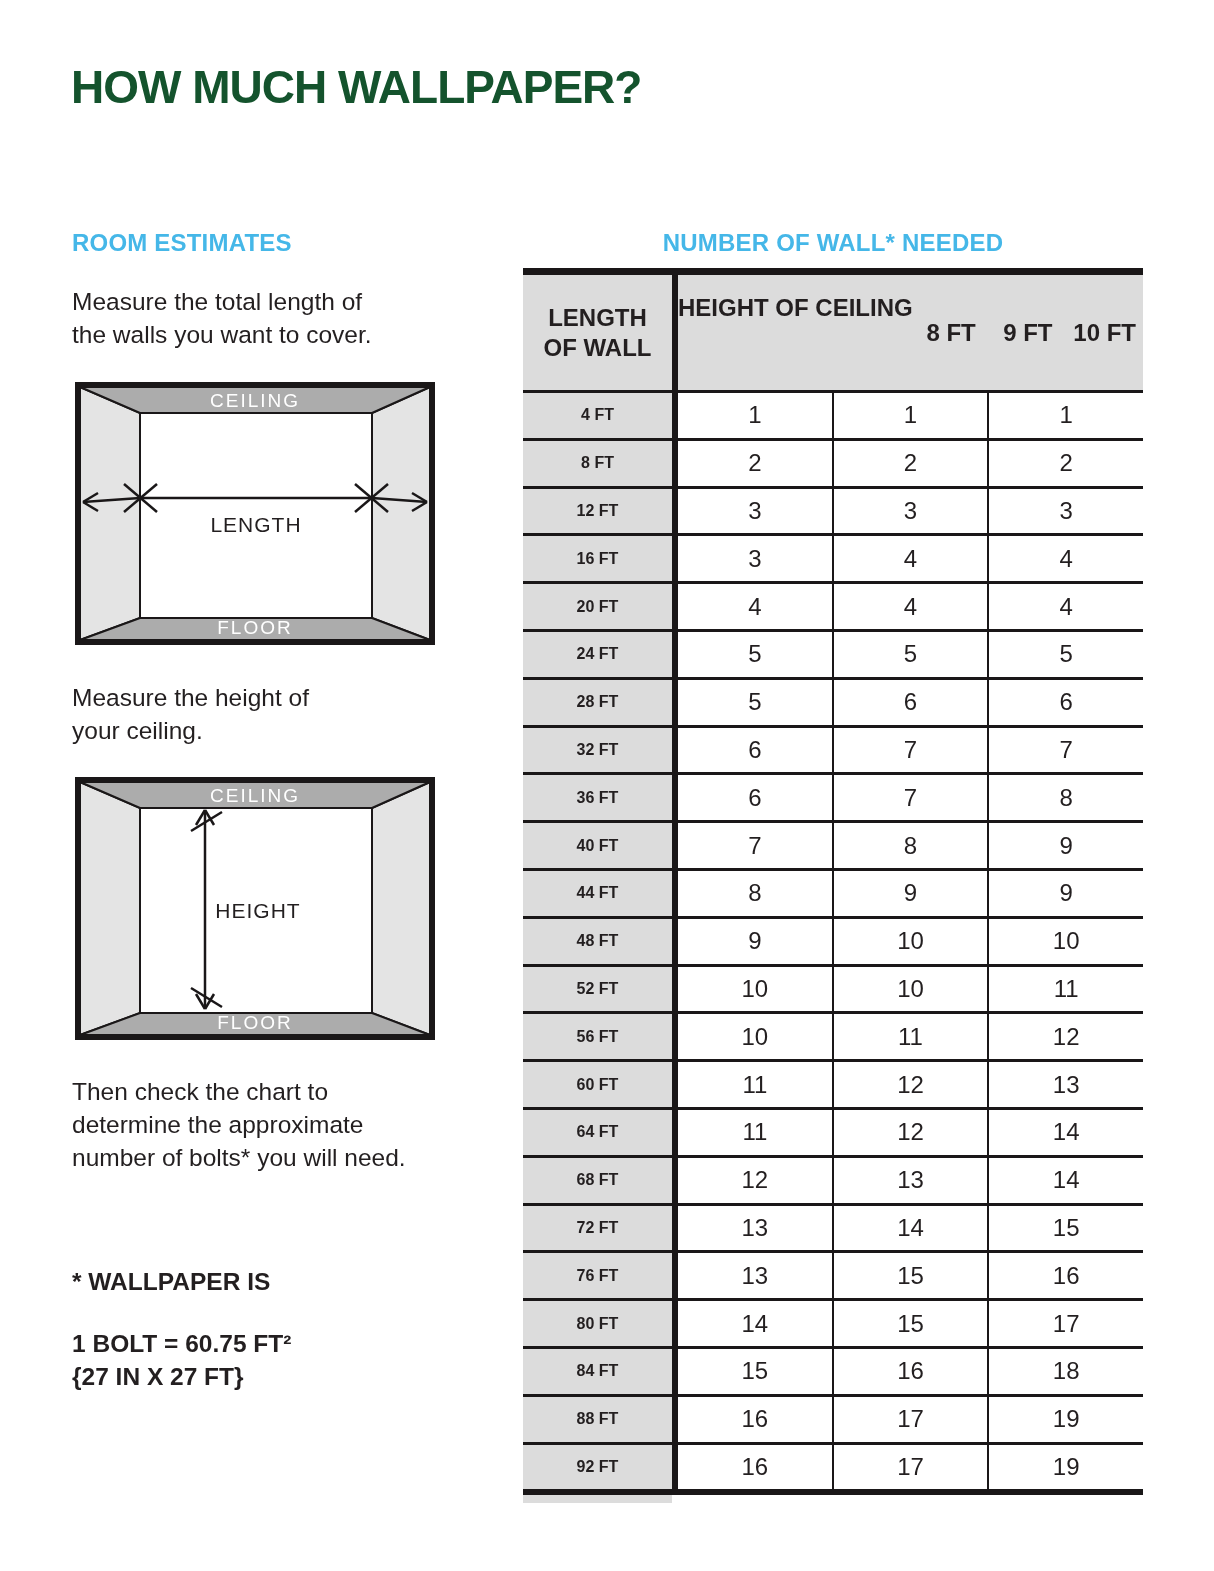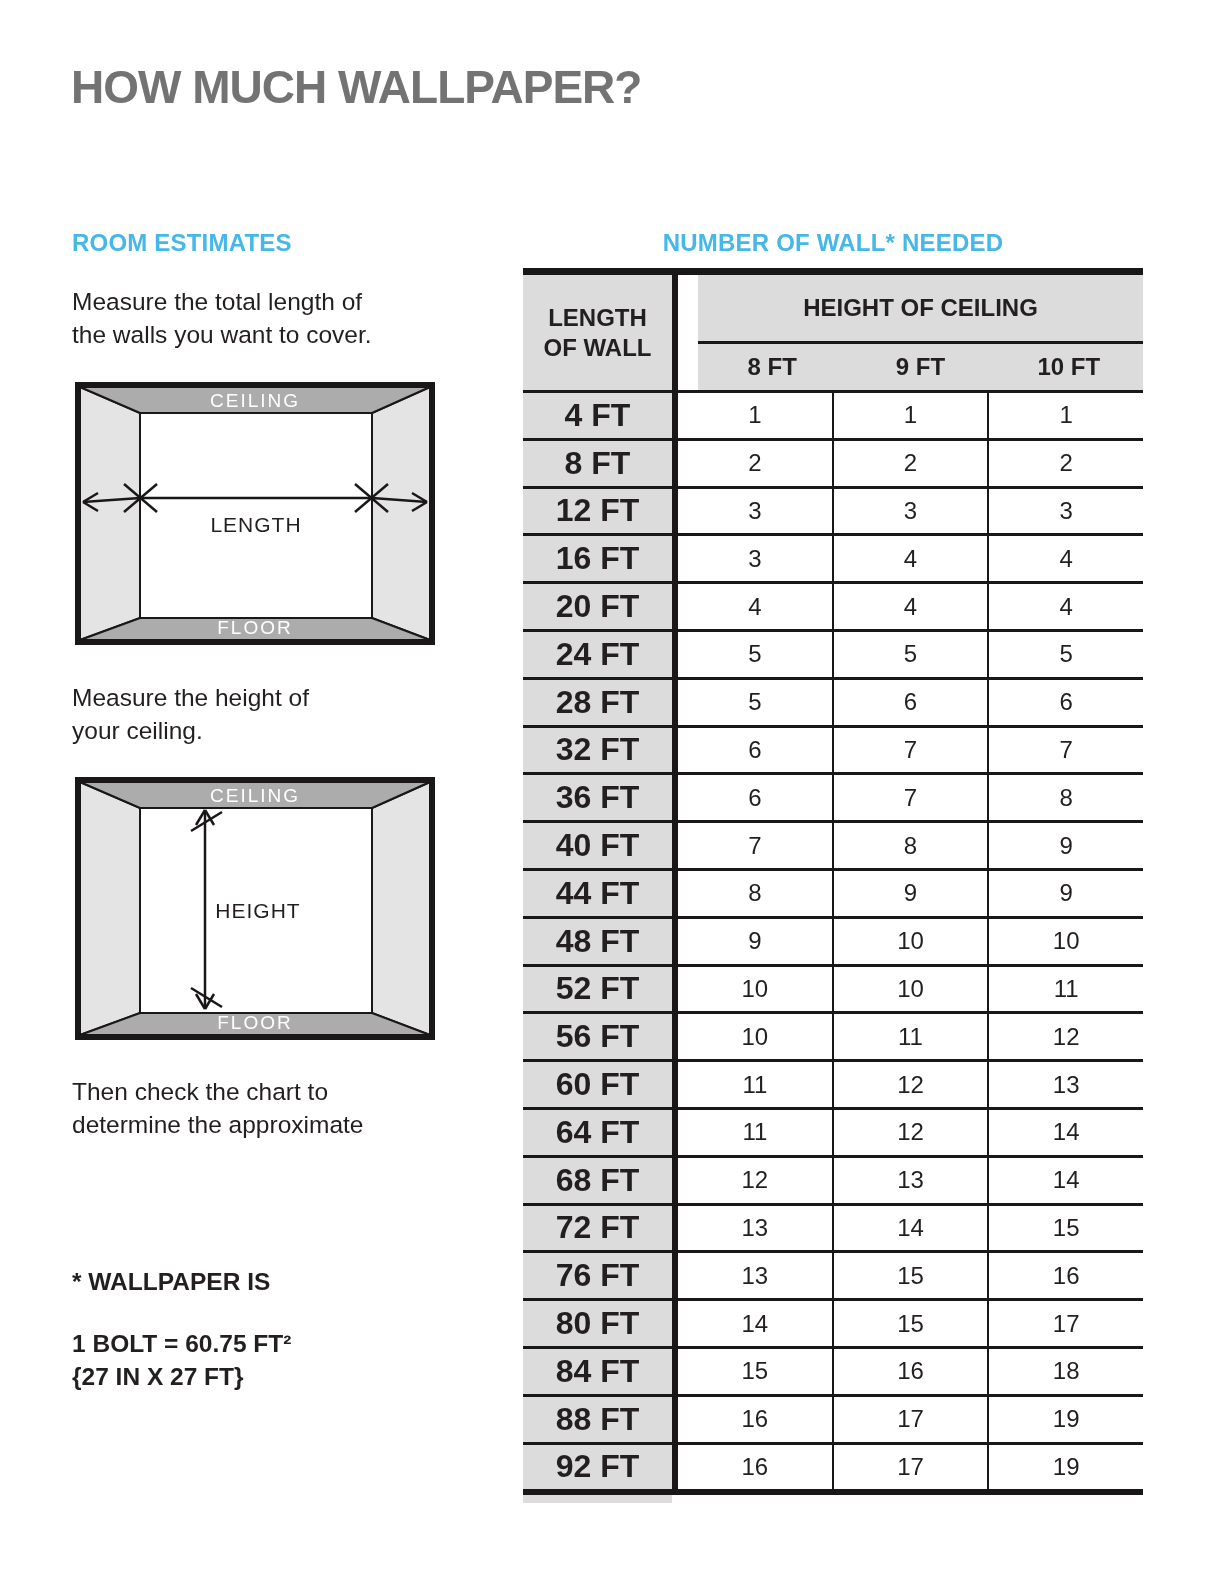--- a/index.html
+++ b/index.html
@@ -2,21 +2,21 @@
 <html><head>
 <meta charset="utf-8">
 <style>
   * { margin:0; padding:0; box-sizing:border-box; }
   html,body { width:1214px; height:1571px; background:#ffffff; overflow:hidden;
     font-family:"Liberation Sans", sans-serif; color:#231f20; }
   .abs { position:absolute; }
 
   
   .page-title { left:71px; top:60px; font-size:46px; font-weight:bold;
-    color:#737373; letter-spacing:-1px; }
+    color:#14532d; letter-spacing:-1px; }
   .section-heading { font-size:24px; font-weight:bold; color:#45b7e8; letter-spacing:0.2px; }
   .left-heading { left:72px; top:229px; }
   .table-heading { left:523px; top:229px; width:620px; text-align:center; }
   .body-text { font-size:24.5px; line-height:33px; color:#231f20; }
   .para1 { left:72px; top:285px; }
   .para2 { left:72px; top:681px; }
   .para3 { left:72px; top:1075px; }
   .footnote { left:72px; top:1246px; font-size:24.5px; line-height:31px; font-weight:bold;margin-top:20px; }
   .footnote .indent { padding-left:17px; }
   .bolt-spec { left:72px; top:1327px; font-size:24.5px; line-height:33px; font-weight:bold; }
@@ -29,32 +29,32 @@
   .dim-label  { font-size:21px; fill:#231f20; letter-spacing:1px; }
 
   
   .btable { left:523px; top:268px; width:620px; }
   .bar-top { height:7px; background:#1a1718; }
   .bar-bottom { height:6px; background:#1a1718; }
   .bhead { display:flex; height:115px; }
   .bcol1 { width:149px; flex:none; background:#dcdcdc; display:flex; flex-direction:column;
     justify-content:center; align-items:center; font-weight:bold; font-size:24px; line-height:30px; }
   .vdivider { width:6px; flex:none; background:#1a1718; }
-  .bhead-right { flex:1; display:flex; flex-direction:column; background:#dcdcdc;margin-left:20px; }
+  .bhead-right { flex:1; display:flex; background:#dcdcdc; }
   .group-header { height:66px; display:flex; align-items:center; justify-content:center;
     font-weight:bold; font-size:24px; }
   .header-hline { height:3px; background:#1a1718; }
   .sub-headers { flex:1; display:flex; }
   .sub-header { flex:1; display:flex; align-items:center; justify-content:center;
     font-weight:bold; font-size:24px; }
   .full-hline { height:3px; background:#1a1718; }
   .trow { display:flex; height:47.8px; border-bottom:3px solid #1a1718; background:#ffffff; }
   .trow:last-child { height:44.8px; border-bottom:none; }
   .rlabel { width:149px; flex:none; background:#dcdcdc; display:flex; align-items:center;
-    justify-content:center; font-weight:bold; font-size:32px; }
+    justify-content:center; font-weight:bold; font-size:16px; }
   .rcell { flex:1; display:flex; align-items:center; justify-content:center; font-size:24px; }
   .cell-vline { width:2px; flex:none; background:#1a1718; }
   .gray-sliver { width:149px; height:8px; background:#dcdcdc; }
 </style>
 </head>
 <body>
 
 <div class="abs page-title">HOW MUCH WALLPAPER?</div>
 
 <div class="abs section-heading left-heading">ROOM ESTIMATES</div>
@@ -111,20 +111,21 @@
     <line x1="130" y1="232" x2="121" y2="217"></line>
     <line x1="130" y1="232" x2="139" y2="217"></line>
     <line x1="116" y1="211" x2="147" y2="230"></line>
   </g>
   <text x="183" y="141" text-anchor="middle" class="dim-label">HEIGHT</text>
 </svg>
 
 <div class="abs body-text para3">
   <div>Then check the chart to</div>
   <div>determine the approximate</div>
+  <div>number of bolts* you will need.</div>
 </div>
 
 <div class="abs footnote">
   <div>* WALLPAPER IS</div>
 </div>
 
 <div class="abs bolt-spec">
   <div>1 BOLT = 60.75 FT²</div>
   <div>{27 IN X 27 FT}</div>
 </div>

